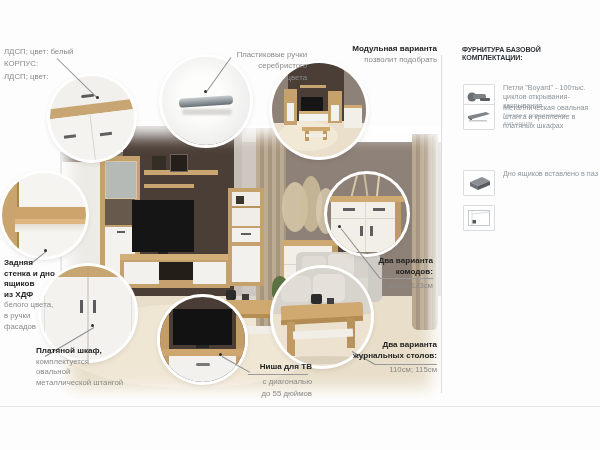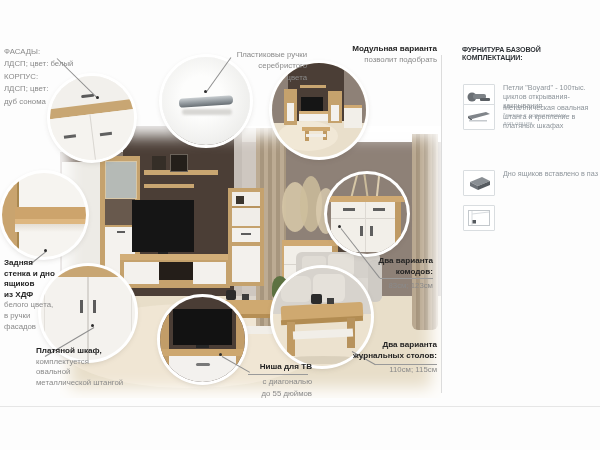--- a/index.html
+++ b/index.html
@@ -215,25 +215,23 @@
   <div class="rule" style="left:248px;top:374px;width:60px;"></div>
 
   <div class="ln" style="left:341px;top:228px;width:63px;transform:rotate(52deg);"></div>
   <div class="dot" style="left:338px;top:225px;"></div>
   <div class="rule" style="left:380px;top:278px;width:53px;"></div>
 
   <div class="ln" style="left:352px;top:351px;width:27px;transform:rotate(29.5deg);"></div>
   <div class="rule" style="left:375px;top:364px;width:62px;"></div>
 
   <div class="tb" style="left:4px;top:46px;width:92px;">
-    <div>ФАСАДЫ:</div>
     <div>ЛДСП; цвет: белый</div>
     <div>КОРПУС:</div>
     <div>ЛДСП; цвет:</div>
-    <div>дуб сонома</div>
   </div>
 
   <div class="tb lh11 right" style="left:213px;top:49px;width:94px;">
     <div>Пластиковые ручки</div>
     <div>серебристого</div>
     <div>цвета</div>
   </div>
 
   <div class="tb lh11 right" style="left:317px;top:43px;width:120px;">
     <div class="bld">Модульная варианта</div>

